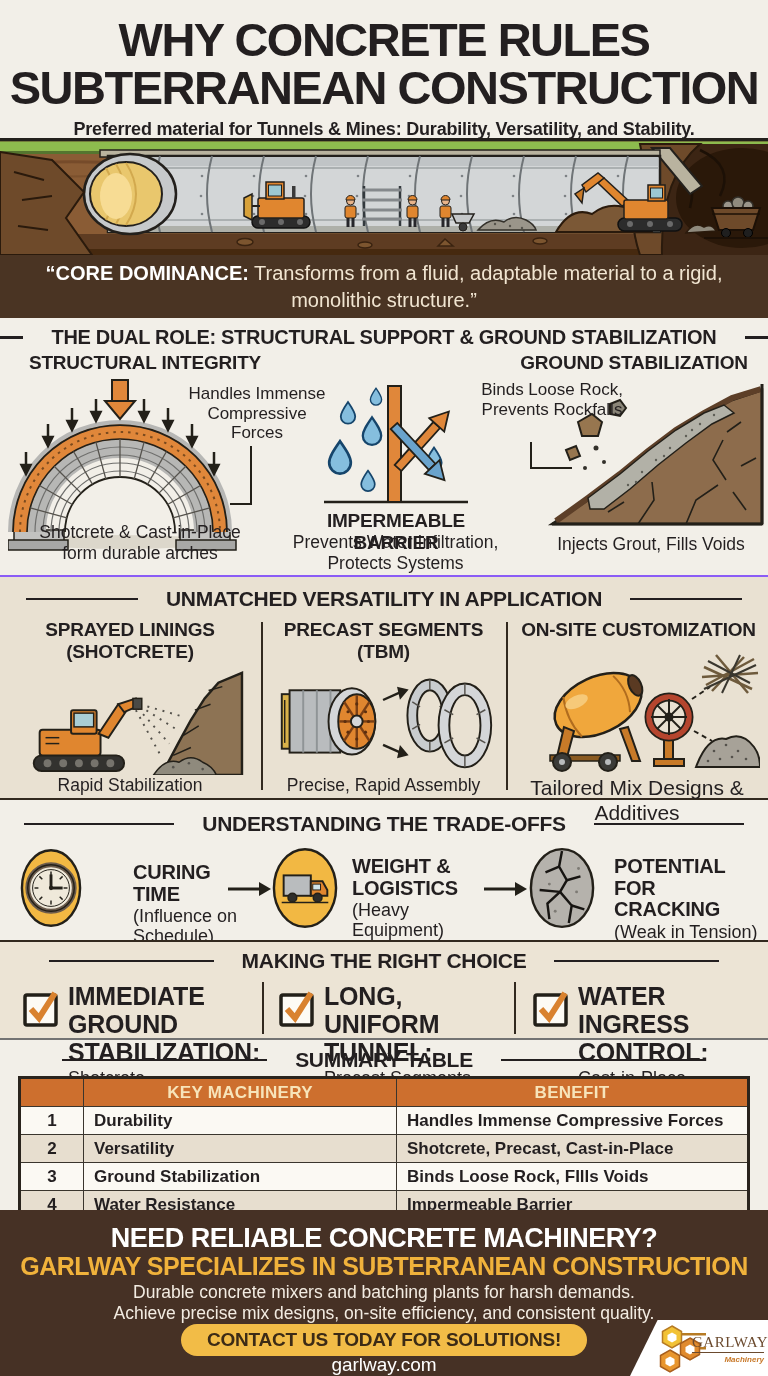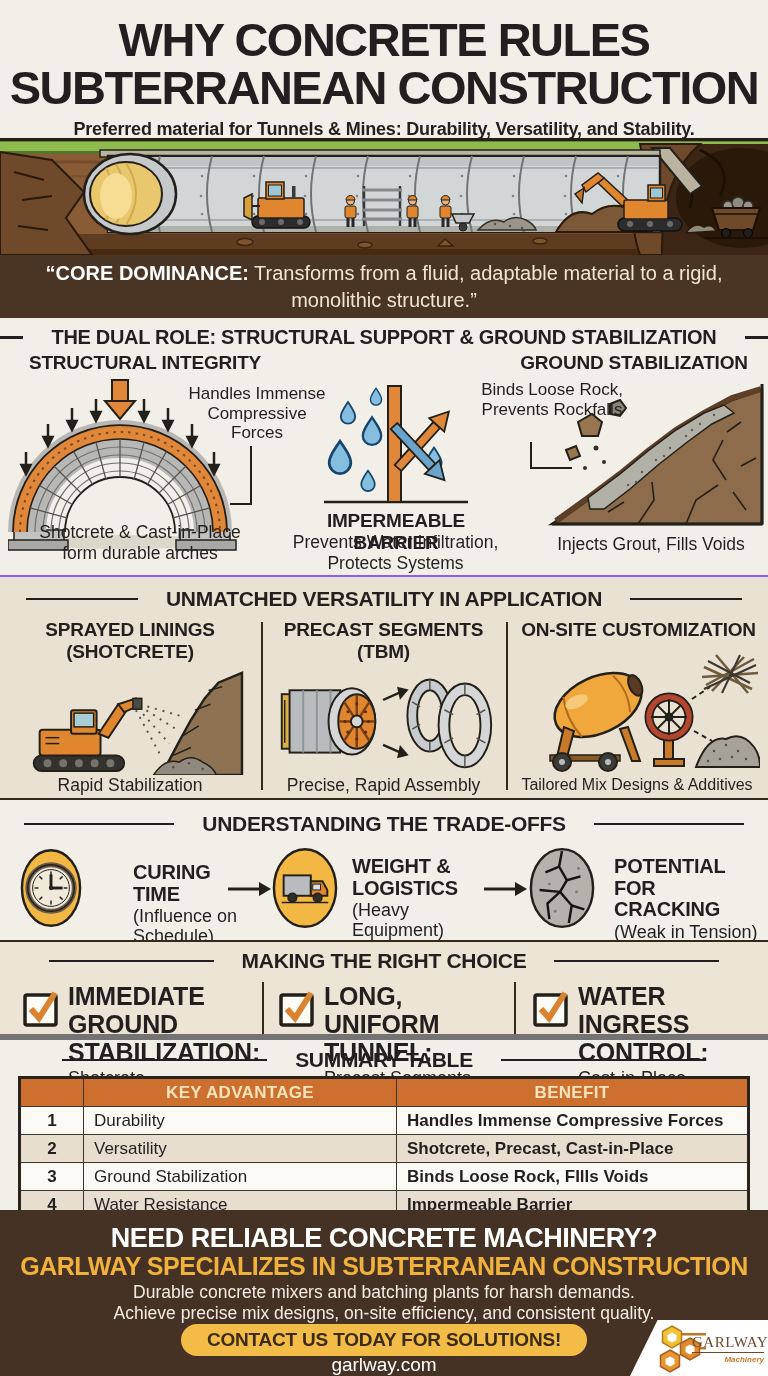--- a/index.html
+++ b/index.html
@@ -32,31 +32,31 @@
   .vers{position:absolute;top:575px;left:0;width:768px;height:225px;background:#e9e1d2;
         border-top:2px solid #8b5cf6;border-bottom:2px solid #32291f;box-sizing:border-box;}
   .vdiv{position:absolute;width:2px;background:#32291f;}
   .vs-sub:empty{display:none;}
   
   .trade{position:absolute;top:800px;left:0;width:768px;height:140px;}
   .to-title{font-size:20px;font-weight:bold;line-height:1.08;letter-spacing:-0.2px;}
   .to-note{font-size:18px;line-height:1.12;margin-top:1px;}
   
   .choice{position:absolute;top:940px;left:0;width:768px;height:100px;background:#ece4d5;
-          border-top:2px solid #32291f;border-bottom:6px solid #737373;box-sizing:border-box;}
+          border-top:2px solid #32291f;border-bottom:2px solid #737373;box-sizing:border-box;}
   .ch-need{font-size:25px;font-weight:bold;line-height:1.12;letter-spacing:-0.2px;}
   .ch-sol{font-size:18px;margin-top:2px;}
   
   .summary{position:absolute;top:1040px;left:0;width:768px;height:170px;}
   table.sum{position:absolute;top:36px;left:18px;width:732px;border-collapse:collapse;
             border:3px solid #2a241d;}
   table.sum td,table.sum th{border:1.5px solid #3a352d;padding:2px 10px;font-size:17px;height:23px;}
   table.sum th{background:#cd6f2e;color:#f7e4ba;font-weight:bold;letter-spacing:0.3px;text-align:center;}
   td.num{width:42px;text-align:center;font-weight:bold;}
-  td.adv{width:292px;font-weight:400;}
+  td.adv{width:292px;font-weight:700;}
   td.ben{font-weight:600;}
   tr.odd td{background:#fbf9f3;} tr.even td{background:#e7decf;}
   
   .footer{position:absolute;top:1210px;left:0;width:768px;height:166px;background:#463125;}
   .f-line{position:absolute;left:0;width:768px;text-align:center;}
   .f-head{top:13px;font-size:27px;font-weight:bold;color:#ffffff;letter-spacing:-0.5px;}
   .f-sub{top:42px;font-size:25px;font-weight:bold;color:#f0b23b;letter-spacing:-0.5px;}
   .f-b1{top:72px;font-size:17.5px;color:#f3ece2;}
   .f-b2{top:93px;font-size:17.5px;color:#f3ece2;}
   .f-cta{top:114px;}
@@ -545,21 +545,21 @@
       <g fill="#55524c">
         <circle cx="196" cy="104" r="1.3"></circle>
           <circle cx="208" cy="98" r="1.3"></circle>
           <circle cx="220" cy="104" r="1.3"></circle>
         <circle cx="202" cy="112" r="1.3"></circle>
           <circle cx="214" cy="110" r="1.3"></circle>
           <circle cx="228" cy="112" r="1.3"></circle>
         <circle cx="190" cy="114" r="1.3"></circle>
       </g>
     </svg>
-    <div class="abs cap" style="left:511px;top:198px;width:252px;font-size:16px;">Tailored Mix Designs &amp; Additives</div>
+    <div class="abs cap" style="left:511px;top:198px;width:252px;font-size:21px;">Tailored Mix Designs &amp; Additives</div>
   </div>
 
   <div class="trade">
     <div class="sechead" style="margin-top:12px;">
       <span class="hline w150"></span>
       <h2 style="font-size:21px;">UNDERSTANDING THE TRADE-OFFS</h2>
       <span class="hline w150"></span>
     </div>
 
     <svg class="abs" style="left:20px;top:46px;" width="62" height="84" viewBox="0 0 64 84">
@@ -670,21 +670,21 @@
   <div class="summary">
     <div class="sechead" style="margin-top:8px;">
       <span class="hline w205"></span>
       <h2 style="font-size:21px;">SUMMARY TABLE</h2>
       <span class="hline w205"></span>
     </div>
     <table class="sum">
       <tbody>
           <tr>
         <th style="width:42px;"></th>
-        <th style="width:292px;">KEY ADVANTAGE</th>
+        <th style="width:292px;">KEY MACHINERY</th>
         <th>BENEFIT</th>
       </tr>
       <tr class="odd">
         <td class="num">1</td>
         <td class="adv">Durability</td>
         <td class="ben">Handles Immense Compressive Forces</td>
       </tr>
       <tr class="even">
         <td class="num">2</td>
         <td class="adv">Versatility</td>

